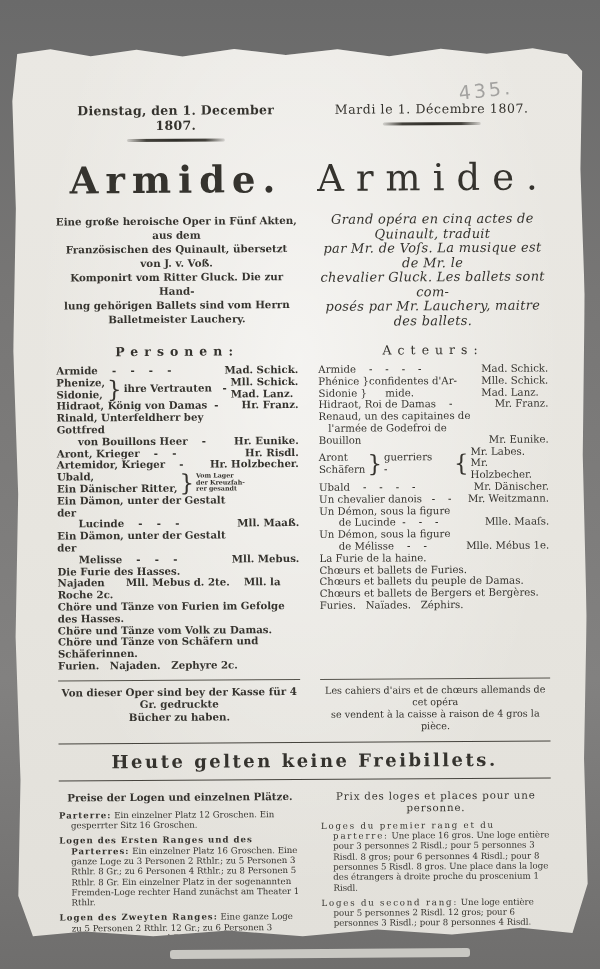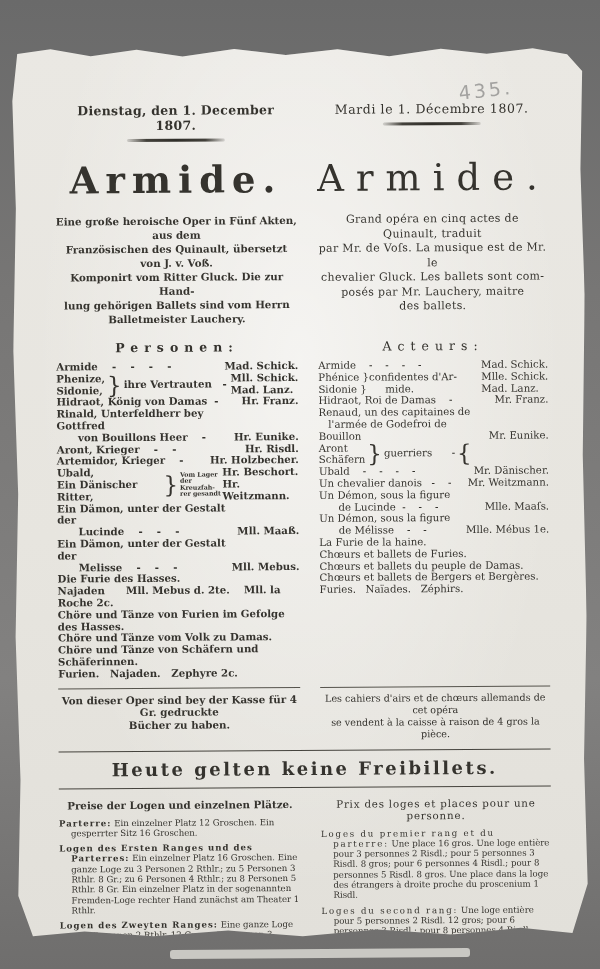--- a/index.html
+++ b/index.html
@@ -30,21 +30,21 @@
   .rule-small{width:98px;height:3px;margin:6px auto 0;background:linear-gradient(90deg,rgba(60,58,52,.15),#43413b 20%,#302e29 50%,#43413b 80%,rgba(60,58,52,.15));border-radius:2px;}
 
   .title-row{margin-top:16px;}
   .title{font-size:37px;text-align:center;white-space:nowrap;}
   .title-de{font-weight:bold;letter-spacing:7px;}
   .title-fr{letter-spacing:12px;}
 
   .subtitle-row{margin-top:12px;}
   .subtitle{text-align:center;white-space:pre-line;}
   .sub-de{font-weight:bold;font-size:10.3px;line-height:14px;}
-  .sub-fr{font-size:11px;line-height:14.5px;letter-spacing:.3px;}
+  .sub-fr{font-size:13px;line-height:14.5px;letter-spacing:.3px;font-style:italic;}
 
   .cast-head{margin-top:14px;text-align:center;font-size:12.5px;letter-spacing:6px;}
   .cast-head.de{font-weight:bold;}
   .cast-list{margin-top:6px;font-size:10.2px;line-height:11.8px;}
   .cast-list.de{font-weight:bold;}
   .cast-row{display:flex;justify-content:space-between;align-items:flex-end;}
   .role{white-space:pre-wrap;}
   .actor{white-space:pre-wrap;flex-shrink:0;padding-left:4px;}
   .cast-group{display:flex;align-items:center;}
   .g-names{white-space:pre-wrap;}
@@ -156,22 +156,20 @@
               <span class="role">Artemidor, Krieger    -</span>
               <span class="actor">Hr. Holzbecher.</span>
             </div>
           <div class="cast-group">
               <span class="g-names">Ubald,
 Ein Dänischer Ritter,</span>
               <span class="g-brace">}</span>
               <span class="g-label tiny">Vom Lager
 der Kreuzfah-
 rer gesandt</span>
-              <span class="g-actors">Hr. Beschort.
-Hr. Weitzmann.</span>
             </div>
           <div class="cast-row">
               <span class="role">Ein Dämon, unter der Gestalt der
       Lucinde    -    -    -</span>
               <span class="actor">Mll. Maaß.</span>
             </div>
           <div class="cast-row">
               <span class="role">Ein Dämon, unter der Gestalt der
       Melisse    -    -    -</span>
               <span class="actor">Mll. Mebus.</span>
@@ -207,20 +205,22 @@
               <span class="role">Renaud, un des capitaines de
    l'armée de Godefroi de Bouillon</span>
               <span class="actor">Mr. Eunike.</span>
             </div>
           <div class="cast-group">
               <span class="g-names">Aront
 Schäfern</span>
               <span class="g-brace">}</span>
               <span class="g-label">guerriers      -</span>
               <span class="g-brace">{</span>
+              <span class="g-actors">Mr. Labes.
+Mr. Holzbecher.</span>
             </div>
           <div class="cast-row">
               <span class="role">Ubald    -    -    -    -</span>
               <span class="actor">Mr. Dänischer.</span>
             </div>
           <div class="cast-row">
               <span class="role">Un chevalier danois   -    -</span>
               <span class="actor">Mr. Weitzmann.</span>
             </div>
           <div class="cast-row">

